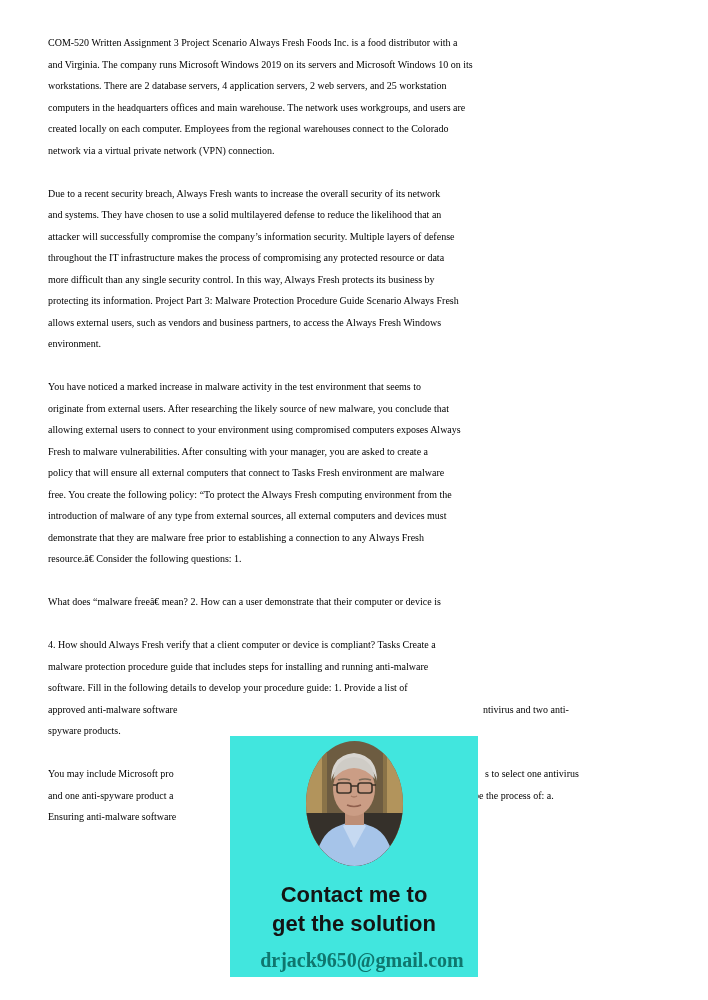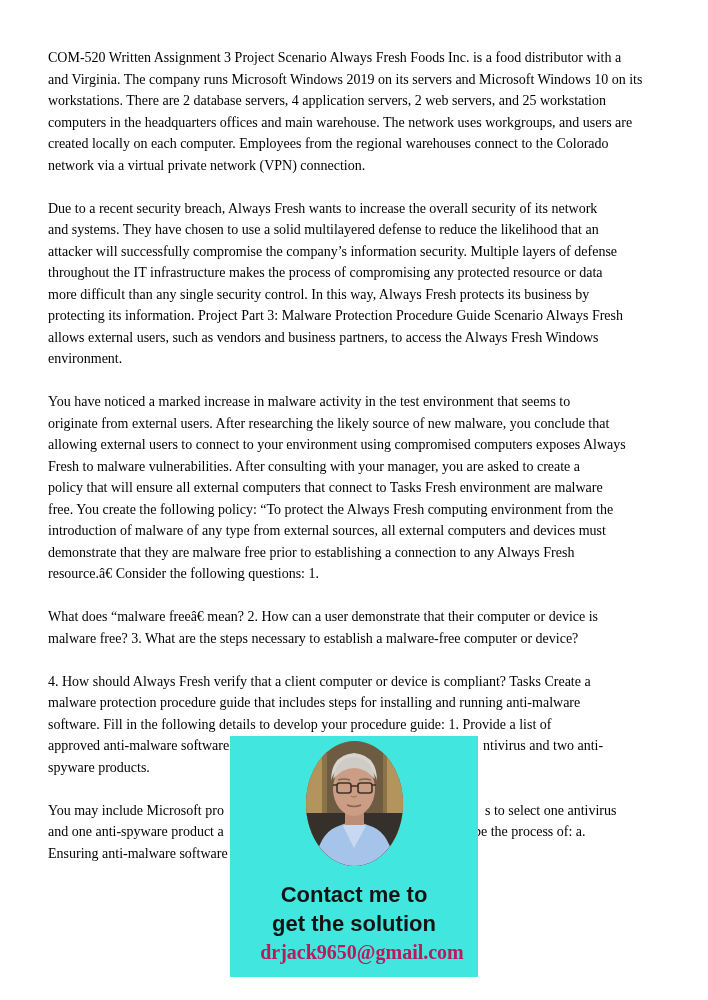--- a/index.html
+++ b/index.html
@@ -1,39 +1,39 @@
 <!DOCTYPE html>
 <html><head>
 <meta charset="utf-8">
 <style>
   html,body{margin:0;padding:0;}
   body{
     width:708px;height:1000px;background:#ffffff;overflow:hidden;position:relative;
     font-family:"Liberation Serif",serif;color:#000;
   }
   #doc-text{
-    position:absolute;left:48px;top:47px;width:660px;
-    font-size:14px;line-height:21.5px;
+    position:absolute;left:48px;top:32px;width:660px;
+    font-size:10px;line-height:21.5px;
   }
   .paragraph{margin:0 0 21.5px 0;}
   .text-line{white-space:pre;position:relative;height:21.5px;}
   .text-line .frag-right{position:absolute;top:0;white-space:pre;}
   
   .overlay{
     position:absolute;left:230px;top:736px;width:248px;height:241px;
     background:#41E6DE;z-index:5;text-align:center;
   }
   .photo{display:block;margin:5px auto 0 auto;width:97px;height:125px;}
   .headline{
     margin-top:14px;font-family:"Liberation Sans",sans-serif;font-weight:700;
     font-size:22px;line-height:29px;color:#141414;white-space:pre-line;
   }
   .email{
-    margin-top:3px;font-family:"Liberation Serif",serif;font-weight:700;
-    font-size:20px;color:#be185d;padding-left:16px;
+    margin-top:11px;font-family:"Liberation Serif",serif;font-weight:700;
+    font-size:20px;color:#0f766e;padding-left:16px;
   }
 </style>
 </head>
 <body>
 
 <main>
 
   <section id="doc-text">
       <div class="paragraph">
         <div class="text-line">COM-520 Written Assignment 3 Project Scenario Always Fresh Foods Inc. is a food distributor with a</div>
@@ -59,21 +59,20 @@
         <div class="text-line">allowing external users to connect to your environment using compromised computers exposes Always</div>
         <div class="text-line">Fresh to malware vulnerabilities. After consulting with your manager, you are asked to create a</div>
         <div class="text-line">policy that will ensure all external computers that connect to Tasks Fresh environment are malware</div>
         <div class="text-line">free. You create the following policy: “To protect the Always Fresh computing environment from the</div>
         <div class="text-line">introduction of malware of any type from external sources, all external computers and devices must</div>
         <div class="text-line">demonstrate that they are malware free prior to establishing a connection to any Always Fresh</div>
         <div class="text-line">resource.â€ Consider the following questions: 1.</div>
       </div>
       <div class="paragraph">
         <div class="text-line">What does “malware freeâ€ mean? 2. How can a user demonstrate that their computer or device is</div>
-        <div class="text-line">malware free? 3. What are the steps necessary to establish a malware-free computer or device?</div>
       </div>
       <div class="paragraph">
         <div class="text-line">4. How should Always Fresh verify that a client computer or device is compliant? Tasks Create a</div>
         <div class="text-line">malware protection procedure guide that includes steps for installing and running anti-malware</div>
         <div class="text-line">software. Fill in the following details to develop your procedure guide: 1. Provide a list of</div>
         <div class="text-line"><span>approved anti-malware software</span><span class="frag-right" style="left: 435px;">ntivirus and two anti-</span></div>
         <div class="text-line">spyware products.</div>
       </div>
       <div class="paragraph">
         <div class="text-line"><span>You may include Microsoft pro</span><span class="frag-right" style="left: 437px;">s to select one antivirus</span></div>

